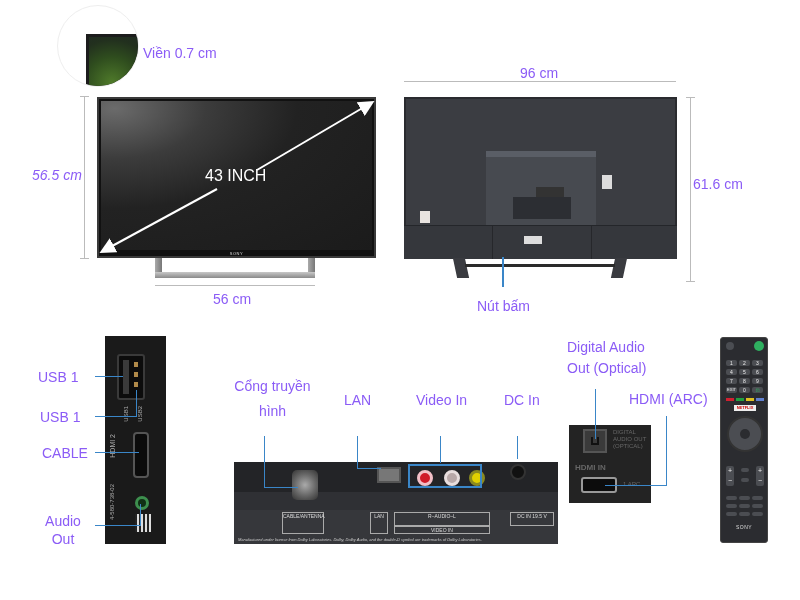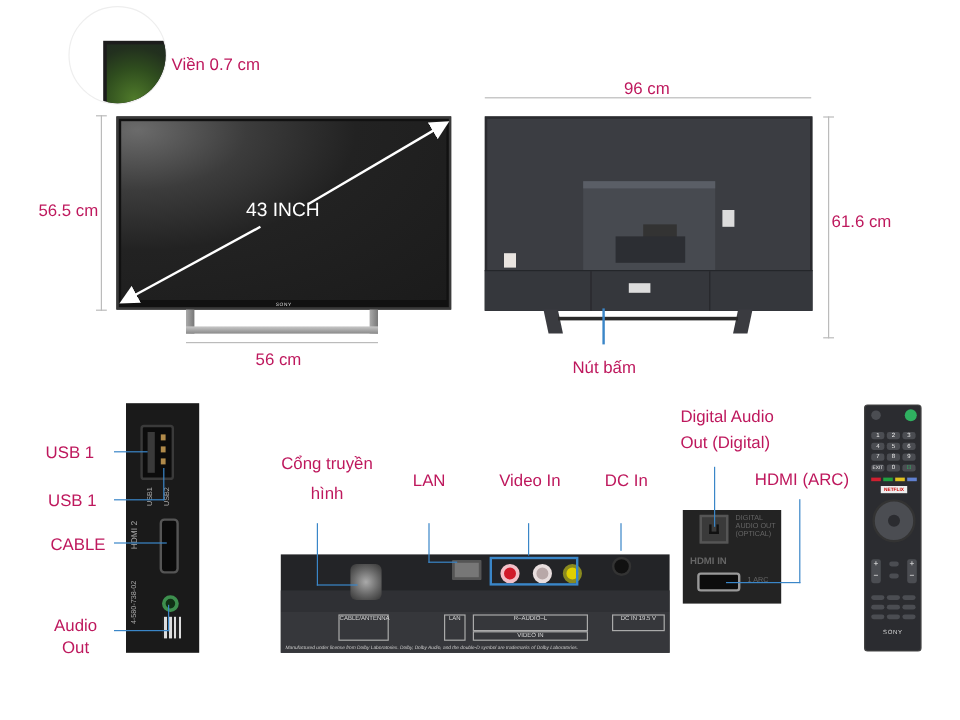--- a/index.html
+++ b/index.html
@@ -1,19 +1,19 @@
 <!DOCTYPE html>
 <html><head>
 <meta charset="utf-8">
 <style>
   * { box-sizing: border-box; margin: 0; padding: 0; }
   html, body { width: 800px; height: 600px; background: #ffffff; overflow: hidden; }
   body { position: relative; font-family: "Liberation Sans", sans-serif; color: #555; }
   .abs { position: absolute; }
-  .lbl { position: absolute; font-size: 14px; color: #be185d; white-space: nowrap; font-family: "Liberation Sans", sans-serif; }
+  .lbl { position: absolute; font-size: 14px; color: #8b5cf6; white-space: nowrap; font-family: "Liberation Sans", sans-serif; }
   .lbl-c { text-align: center; }
   .dimline { position: absolute; background: #bbb; }
   .callout { position: absolute; background: #3a86c8; }
 
   
   .bezel-circle { left: 57px; top: 5px; width: 82px; height: 82px; border-radius: 50%; border: 1px solid #eee; overflow: hidden; background: #fff; }
   .bezel-corner { position: absolute; left: 28px; top: 28px; width: 60px; height: 60px; background: #1c1c1c; }
   .bezel-screen { position: absolute; left: 3px; top: 3px; right: 0; bottom: 0;
      background: radial-gradient(circle at 40% 80%, #4f7a2a 0%, #2f4d1e 45%, #22301e 75%, #1f2a22 100%); }
 
@@ -86,21 +86,21 @@
 <div class="abs bezel-circle">
   <div class="bezel-corner">
     <div class="bezel-screen"></div>
   </div>
 </div>
 <div class="lbl" style="left:143px;top:45px;font-size:14px;">Viền 0.7 cm</div>
 
 <div class="dimline" style="left:84px;top:96px;width:1px;height:163px;"></div>
 <div class="dimline" style="left:80px;top:96px;width:9px;height:1px;"></div>
 <div class="dimline" style="left:80px;top:258px;width:9px;height:1px;"></div>
-<div class="lbl" style="left:32px;top:167px;">56.5 cm</div>
+<div class="lbl" style="left:32px;top:167px;font-style:italic;">56.5 cm</div>
 
 <div class="abs tv-front">
   <div class="tv-front-screen"></div>
   <div class="tv-logo">SONY</div>
 </div>
 <svg class="abs" style="left:97px;top:97px;" width="280" height="161">
   <defs>
     <marker id="ah" markerWidth="8" markerHeight="8" refX="6" refY="4" orient="auto">
       <path d="M0,0 L8,4 L0,8 Z" fill="#fff"></path>
     </marker>
@@ -195,21 +195,21 @@
   </div>
 </div>
 <div class="callout" style="left:264px;top:436px;width:1px;height:52px;"></div>
 <div class="callout" style="left:264px;top:487px;width:34px;height:1px;"></div>
 <div class="callout" style="left:357px;top:436px;width:1px;height:33px;"></div>
 <div class="callout" style="left:357px;top:468px;width:24px;height:1px;"></div>
 <div class="callout" style="left:440px;top:436px;width:1px;height:27px;"></div>
 <div class="callout" style="left:517px;top:436px;width:1px;height:23px;"></div>
 
 <div class="lbl" style="left:567px;top:337px;line-height:21px;">Digital Audio</div>
-<div class="lbl" style="left:567px;top:358px;line-height:21px;">Out (Digital)</div>
+<div class="lbl" style="left:567px;top:358px;line-height:21px;">Out (Optical)</div>
 <div class="lbl" style="left:629px;top:391px;">HDMI (ARC)</div>
 <div class="abs arc-panel">
   <div class="optical">
       <div class="optical-inner"></div>
     </div>
   <div class="arc-text" style="left:44px;top:4px;width:36px;line-height:7px;">DIGITAL AUDIO OUT (OPTICAL)</div>
   <div class="arc-text" style="left:6px;top:38px;font-size:8px;font-weight:bold;">HDMI IN</div>
   <div class="hdmi-h"></div>
   <div class="arc-text" style="left:54px;top:56px;">1 ARC</div>
 </div>

